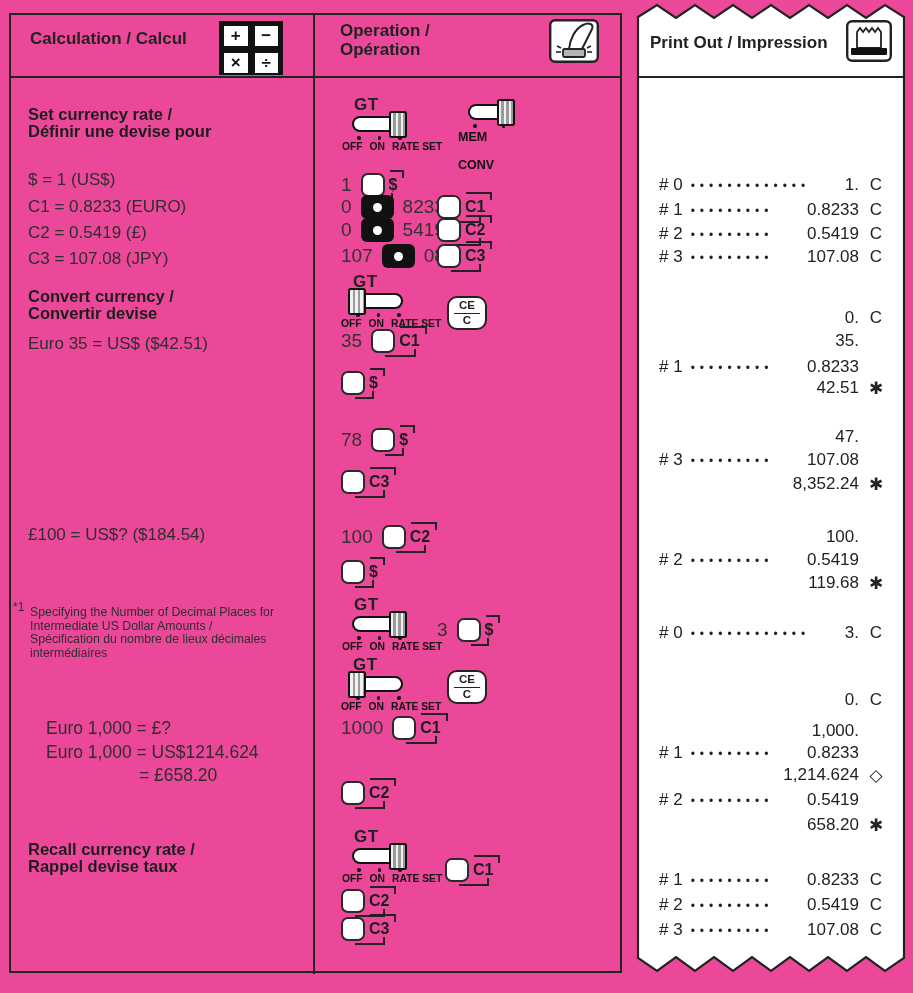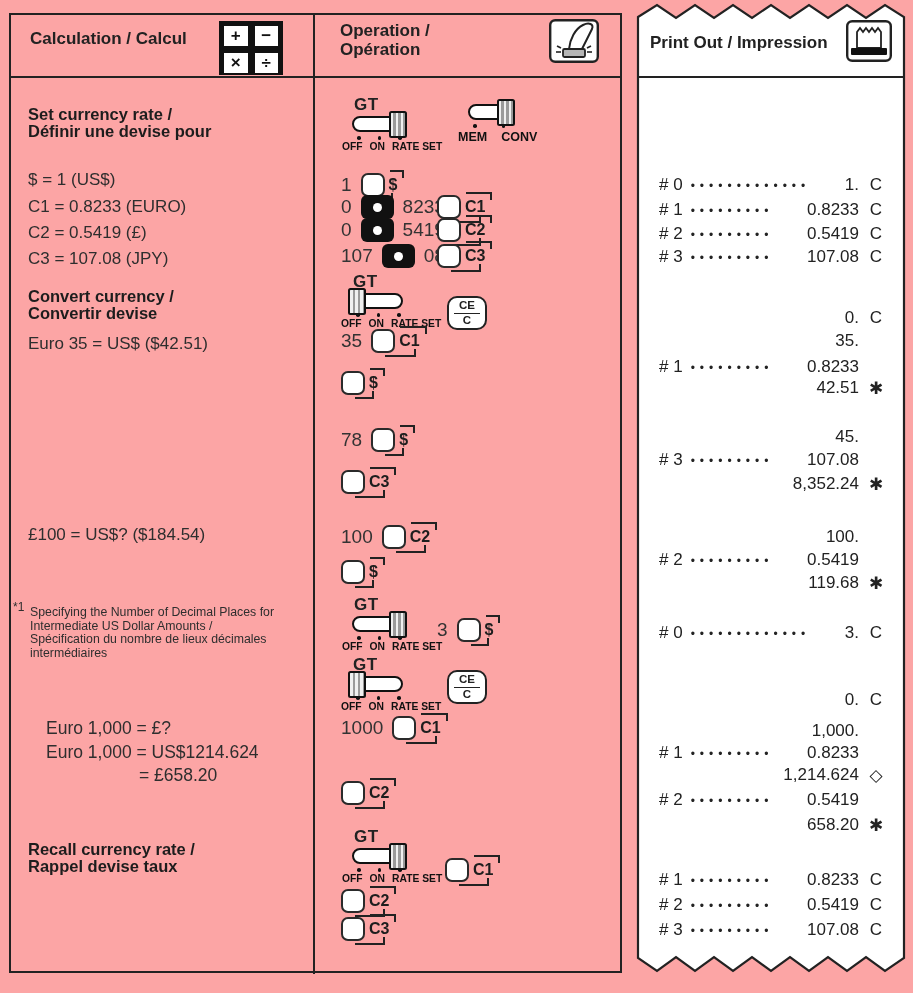--- a/index.html
+++ b/index.html
@@ -1,16 +1,16 @@
 <!DOCTYPE html>
 <html><head>
 <meta charset="utf-8">
 <style>
   html,body{margin:0;padding:0;background:#fff;}
-  .page{position:relative;width:913px;height:993px;background:#fca5a5;overflow:hidden;
+  .page{position:relative;width:913px;height:993px;background:#ec4899;overflow:hidden;
         font-family:"Liberation Sans", sans-serif;color:#222;}
   .abs{position:absolute;}
   
   .main-table{position:absolute;left:9px;top:13px;width:609px;height:956px;border:2.4px solid #222;}
   .vdiv{position:absolute;left:313px;top:13px;width:2.4px;height:961px;background:#222;}
   .hline{position:absolute;left:9px;top:75.5px;width:613px;height:2.4px;background:#222;}
   .rline-hdr{position:absolute;left:638px;top:75.5px;width:266px;height:2.4px;background:#222;}
   
   .hdr{position:absolute;font-weight:bold;font-size:17px;color:#222;}
   .hdr-op{text-align:left;line-height:19px;}
@@ -46,21 +46,21 @@
   .slider .track{position:relative;width:52px;height:16px;border:2.2px solid #111;border-radius:8.5px;background:#fff;
                  margin-left:10px;margin-top:3px;box-sizing:border-box;}
   .slider .knob{position:absolute;top:-7.5px;width:18px;height:27px;border:2.2px solid #111;border-radius:2.5px;
                 background:repeating-linear-gradient(90deg,#f0f0f0 0 2.5px,#9a9a9a 2.5px 5px);box-sizing:border-box;}
   .knob.right{right:-5px;}  .knob.left{left:-5px;}
   .slider .dotrow{display:flex;gap:17px;margin:4px 0 0 15px;}
   .slider .dotrow i{width:3.6px;height:3.6px;border-radius:50%;background:#111;}
   .slider .labels{display:flex;gap:7px;font-weight:bold;font-size:10.3px;margin-top:1px;white-space:nowrap;color:#111;}
   .sw2 .track{width:44px;margin-left:10px;margin-top:0;}
   .sw2 .dotrow{gap:25px;margin-left:15px;}
-  .sw2 .labels{font-size:12.5px;gap:14px;margin-top:2px;}
+  .sw2 .labels{font-size:12.5px;gap:14px;margin-top:2px;flex-direction:column;}
   
   .rline{position:absolute;left:659px;width:234px;height:22px;display:flex;align-items:center;font-size:17px;color:#222;}
   .rl{white-space:pre;}
   .rd{margin-left:8px;font-size:12px;letter-spacing:5px;white-space:pre;padding-top:1px;}
   .rv{margin-left:auto;white-space:pre;}
   .rs{flex:0 0 34px;text-align:center;font-size:17px;}
 </style>
 </head>
 <body>
 
@@ -406,21 +406,21 @@
     </div>
   <div class="rline" style="top:377px">
       <span class="rl"></span>
       <span class="rd"></span>
       <span class="rv">42.51</span>
       <span class="rs">✱</span>
     </div>
   <div class="rline" style="top:426px">
       <span class="rl"></span>
       <span class="rd"></span>
-      <span class="rv">45.</span>
+      <span class="rv">47.</span>
       <span class="rs"></span>
     </div>
   <div class="rline" style="top:449px">
       <span class="rl"># 3</span>
       <span class="rd">•••••••••</span>
       <span class="rv">107.08</span>
       <span class="rs"></span>
     </div>
   <div class="rline" style="top:473px">
       <span class="rl"></span>

